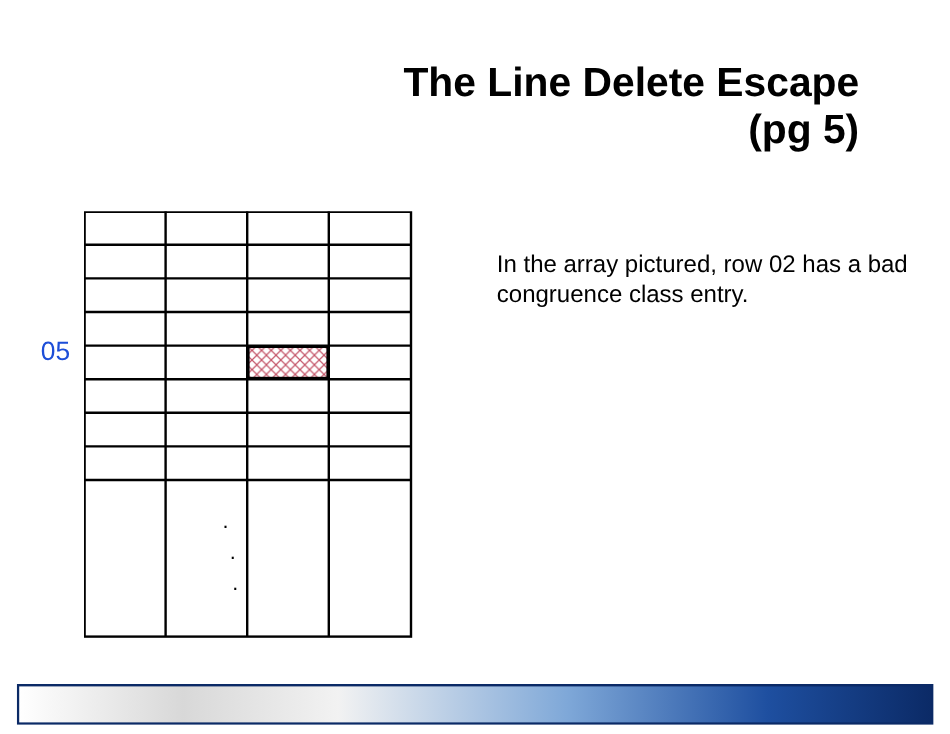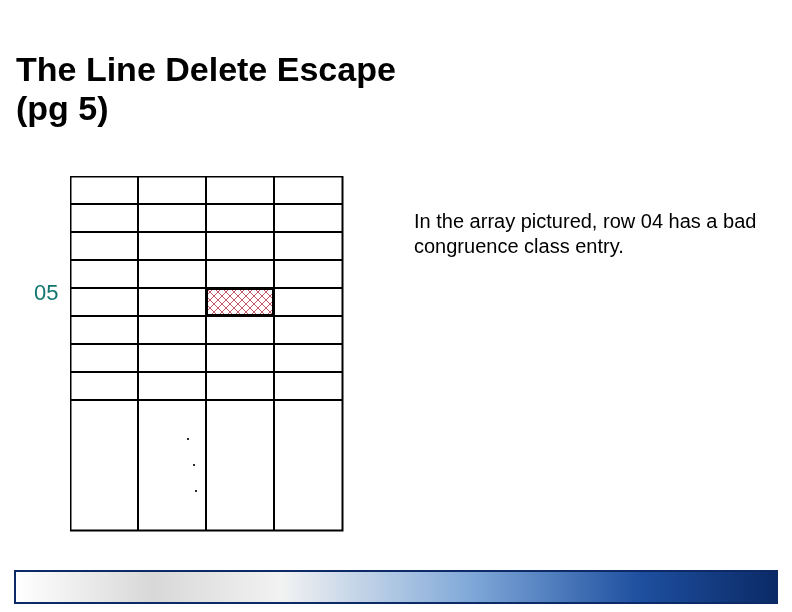--- a/index.html
+++ b/index.html
@@ -12,34 +12,34 @@
     overflow: hidden;
   }
   .slide {
     position: relative;
     width: 792px;
     height: 612px;
   }
   .title {
     position: absolute;
     top: 50px;
-    left: 16px;
+    left: 0;
     width: 716px;
-    text-align: left;
+    text-align: right;
     font-size: 34px;
     font-weight: bold;
     color: #000;
     line-height: 1.15;
   }
   .row-label {
     position: absolute;
     left: 34px;
     top: 280px;
     font-size: 22px;
-    color: #0f766e;
+    color: #1d4ed8;
   }
   .array-svg {
     position: absolute;
     left: 70px;
     top: 176px;
     width: 300px;
     height: 380px;
   }
   .body-text {
     position: absolute;
@@ -96,21 +96,21 @@
 
     <rect x="137" y="113" width="66" height="26" fill="url(#crosshatch)" stroke="#000" stroke-width="2"></rect>
 
     <text x="118" y="264" font-size="18" fill="#000" text-anchor="middle">.</text>
     <text x="124" y="290" font-size="18" fill="#000" text-anchor="middle">.</text>
     <text x="126" y="316" font-size="18" fill="#000" text-anchor="middle">.</text>
   </svg>
 
   <div class="body-text">
     <br>
-    <span>In the array pictured, row 04 has a bad congruence class entry.</span>
+    <span>In the array pictured, row 02 has a bad congruence class entry.</span>
   </div>
 
   <svg class="footer-bar" width="764" height="34">
     <defs>
       <linearGradient id="footerGrad" x1="0%" y1="0%" x2="100%" y2="0%">
         <stop offset="0%" stop-color="#ffffff"></stop>
         <stop offset="18%" stop-color="#d8d8d8"></stop>
         <stop offset="35%" stop-color="#f2f2f2"></stop>
         <stop offset="60%" stop-color="#7fa8d8"></stop>
         <stop offset="82%" stop-color="#1e4fa0"></stop>

